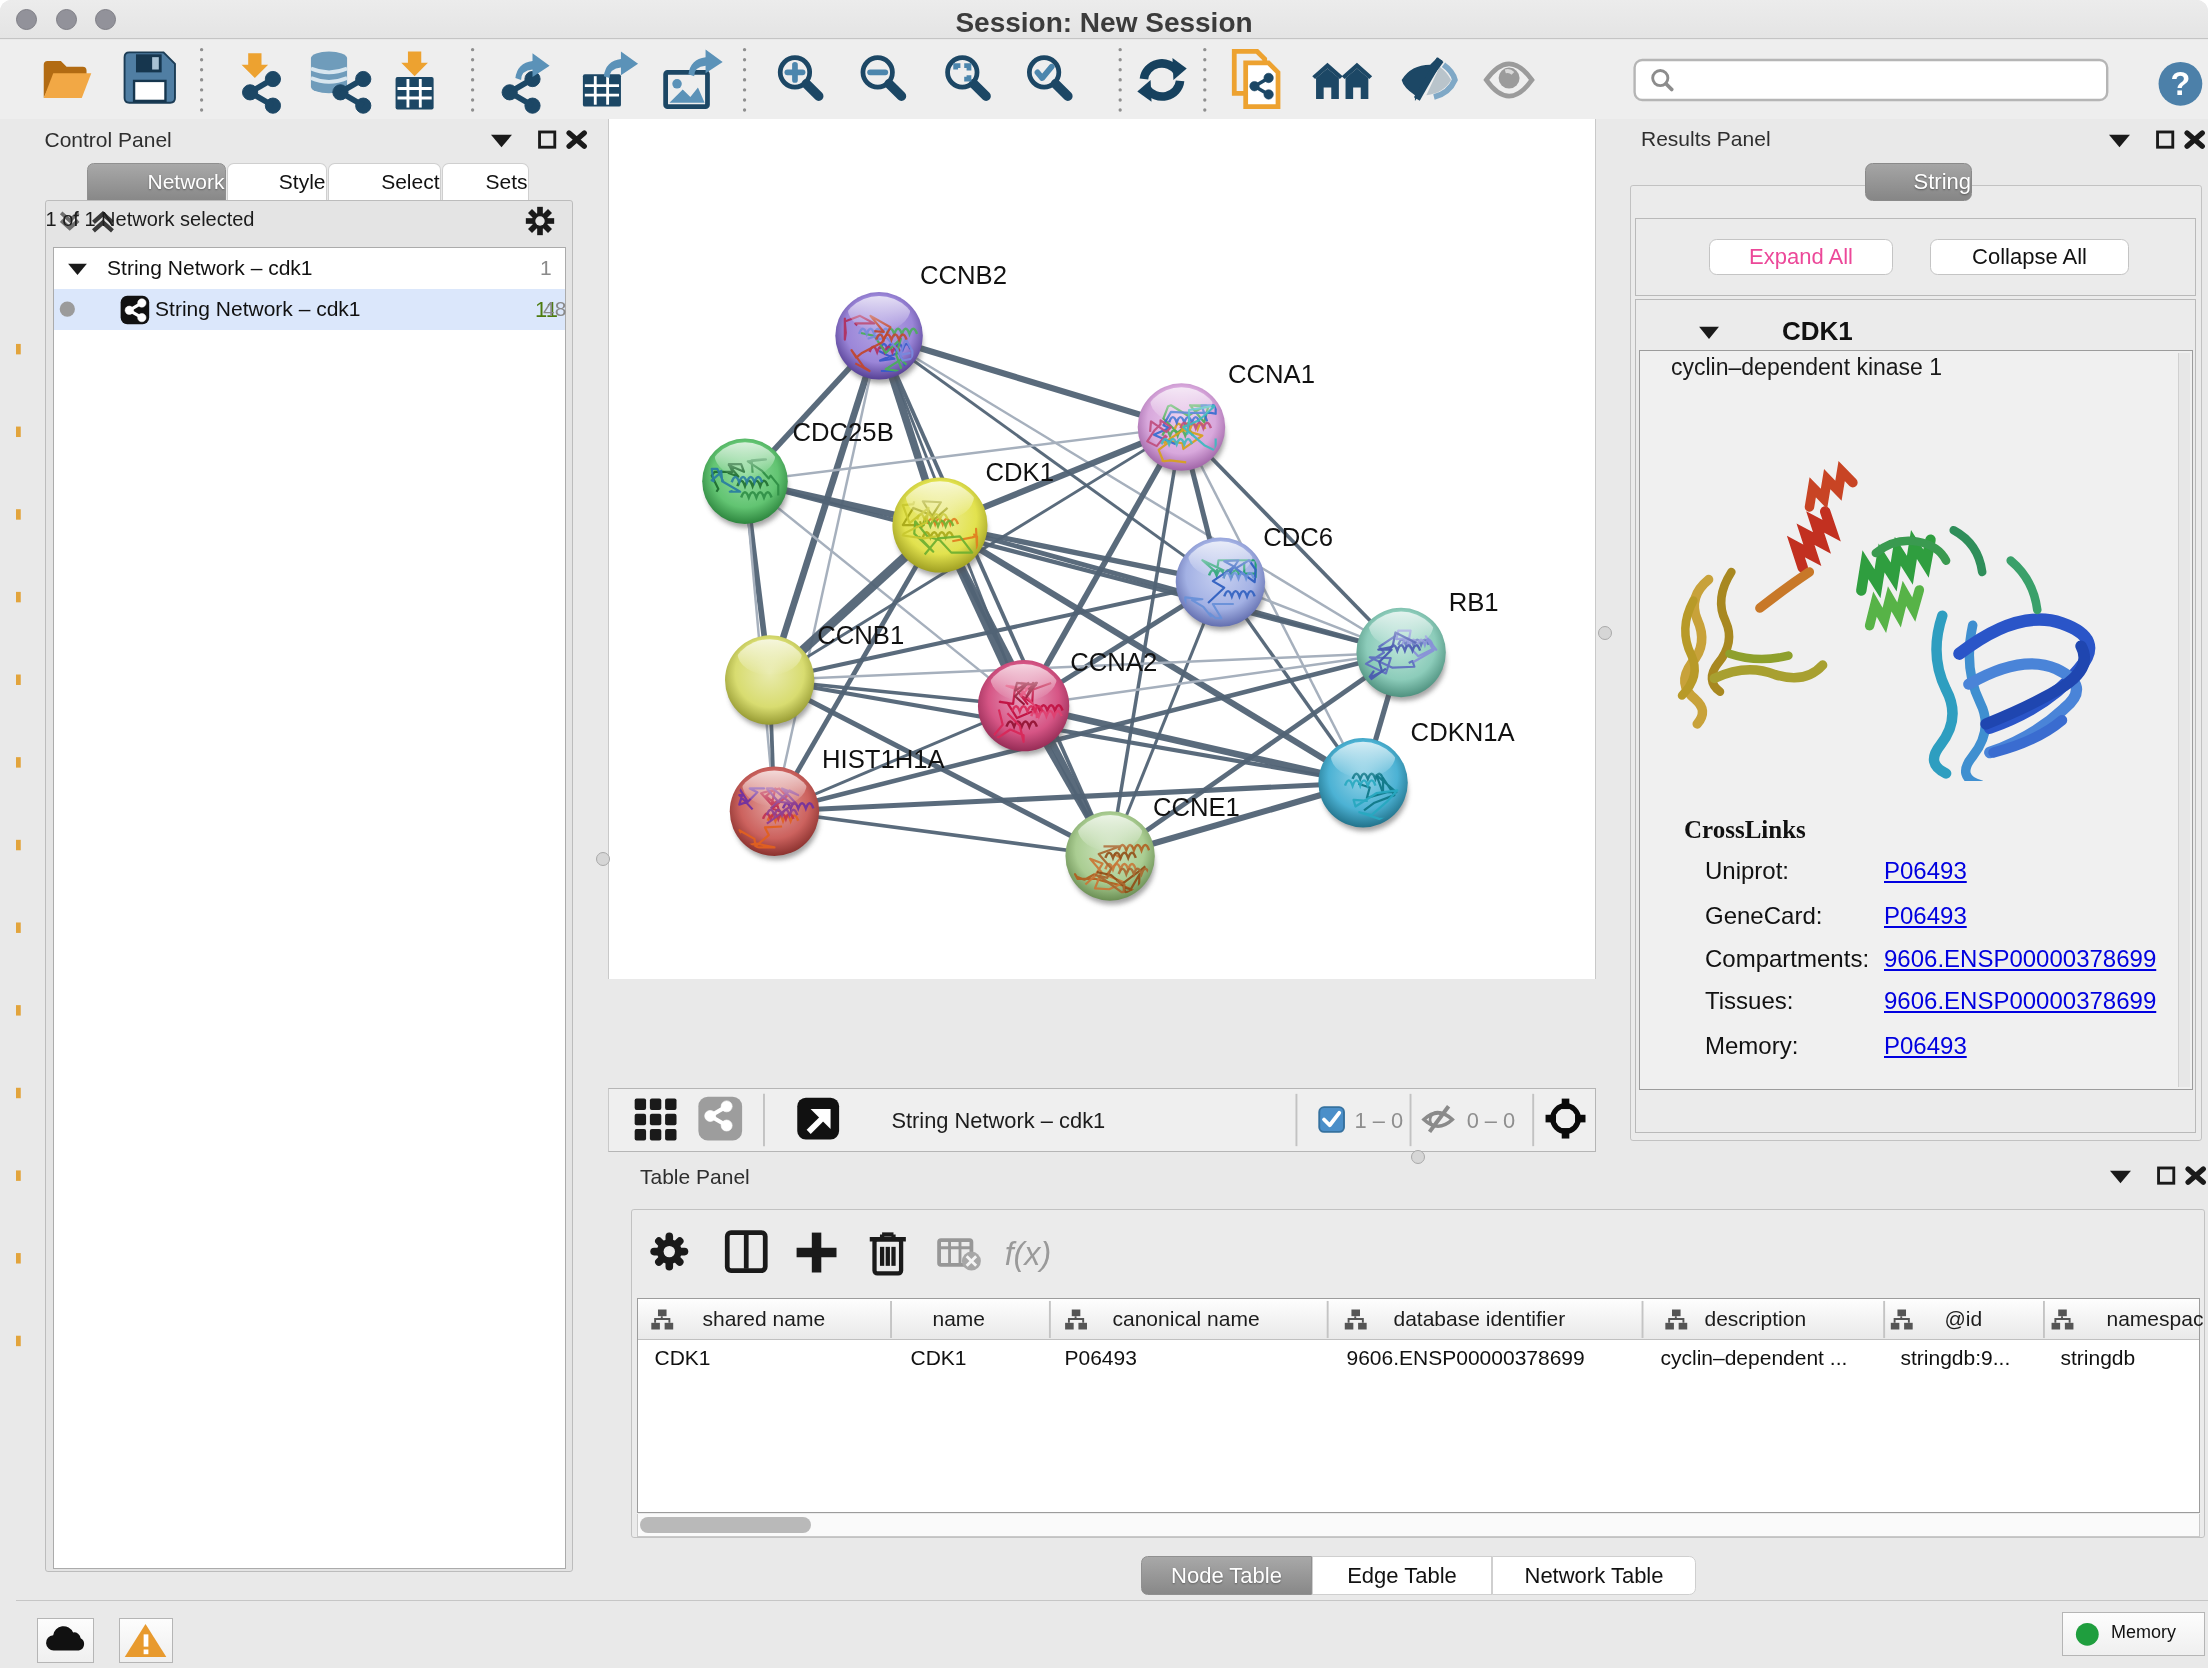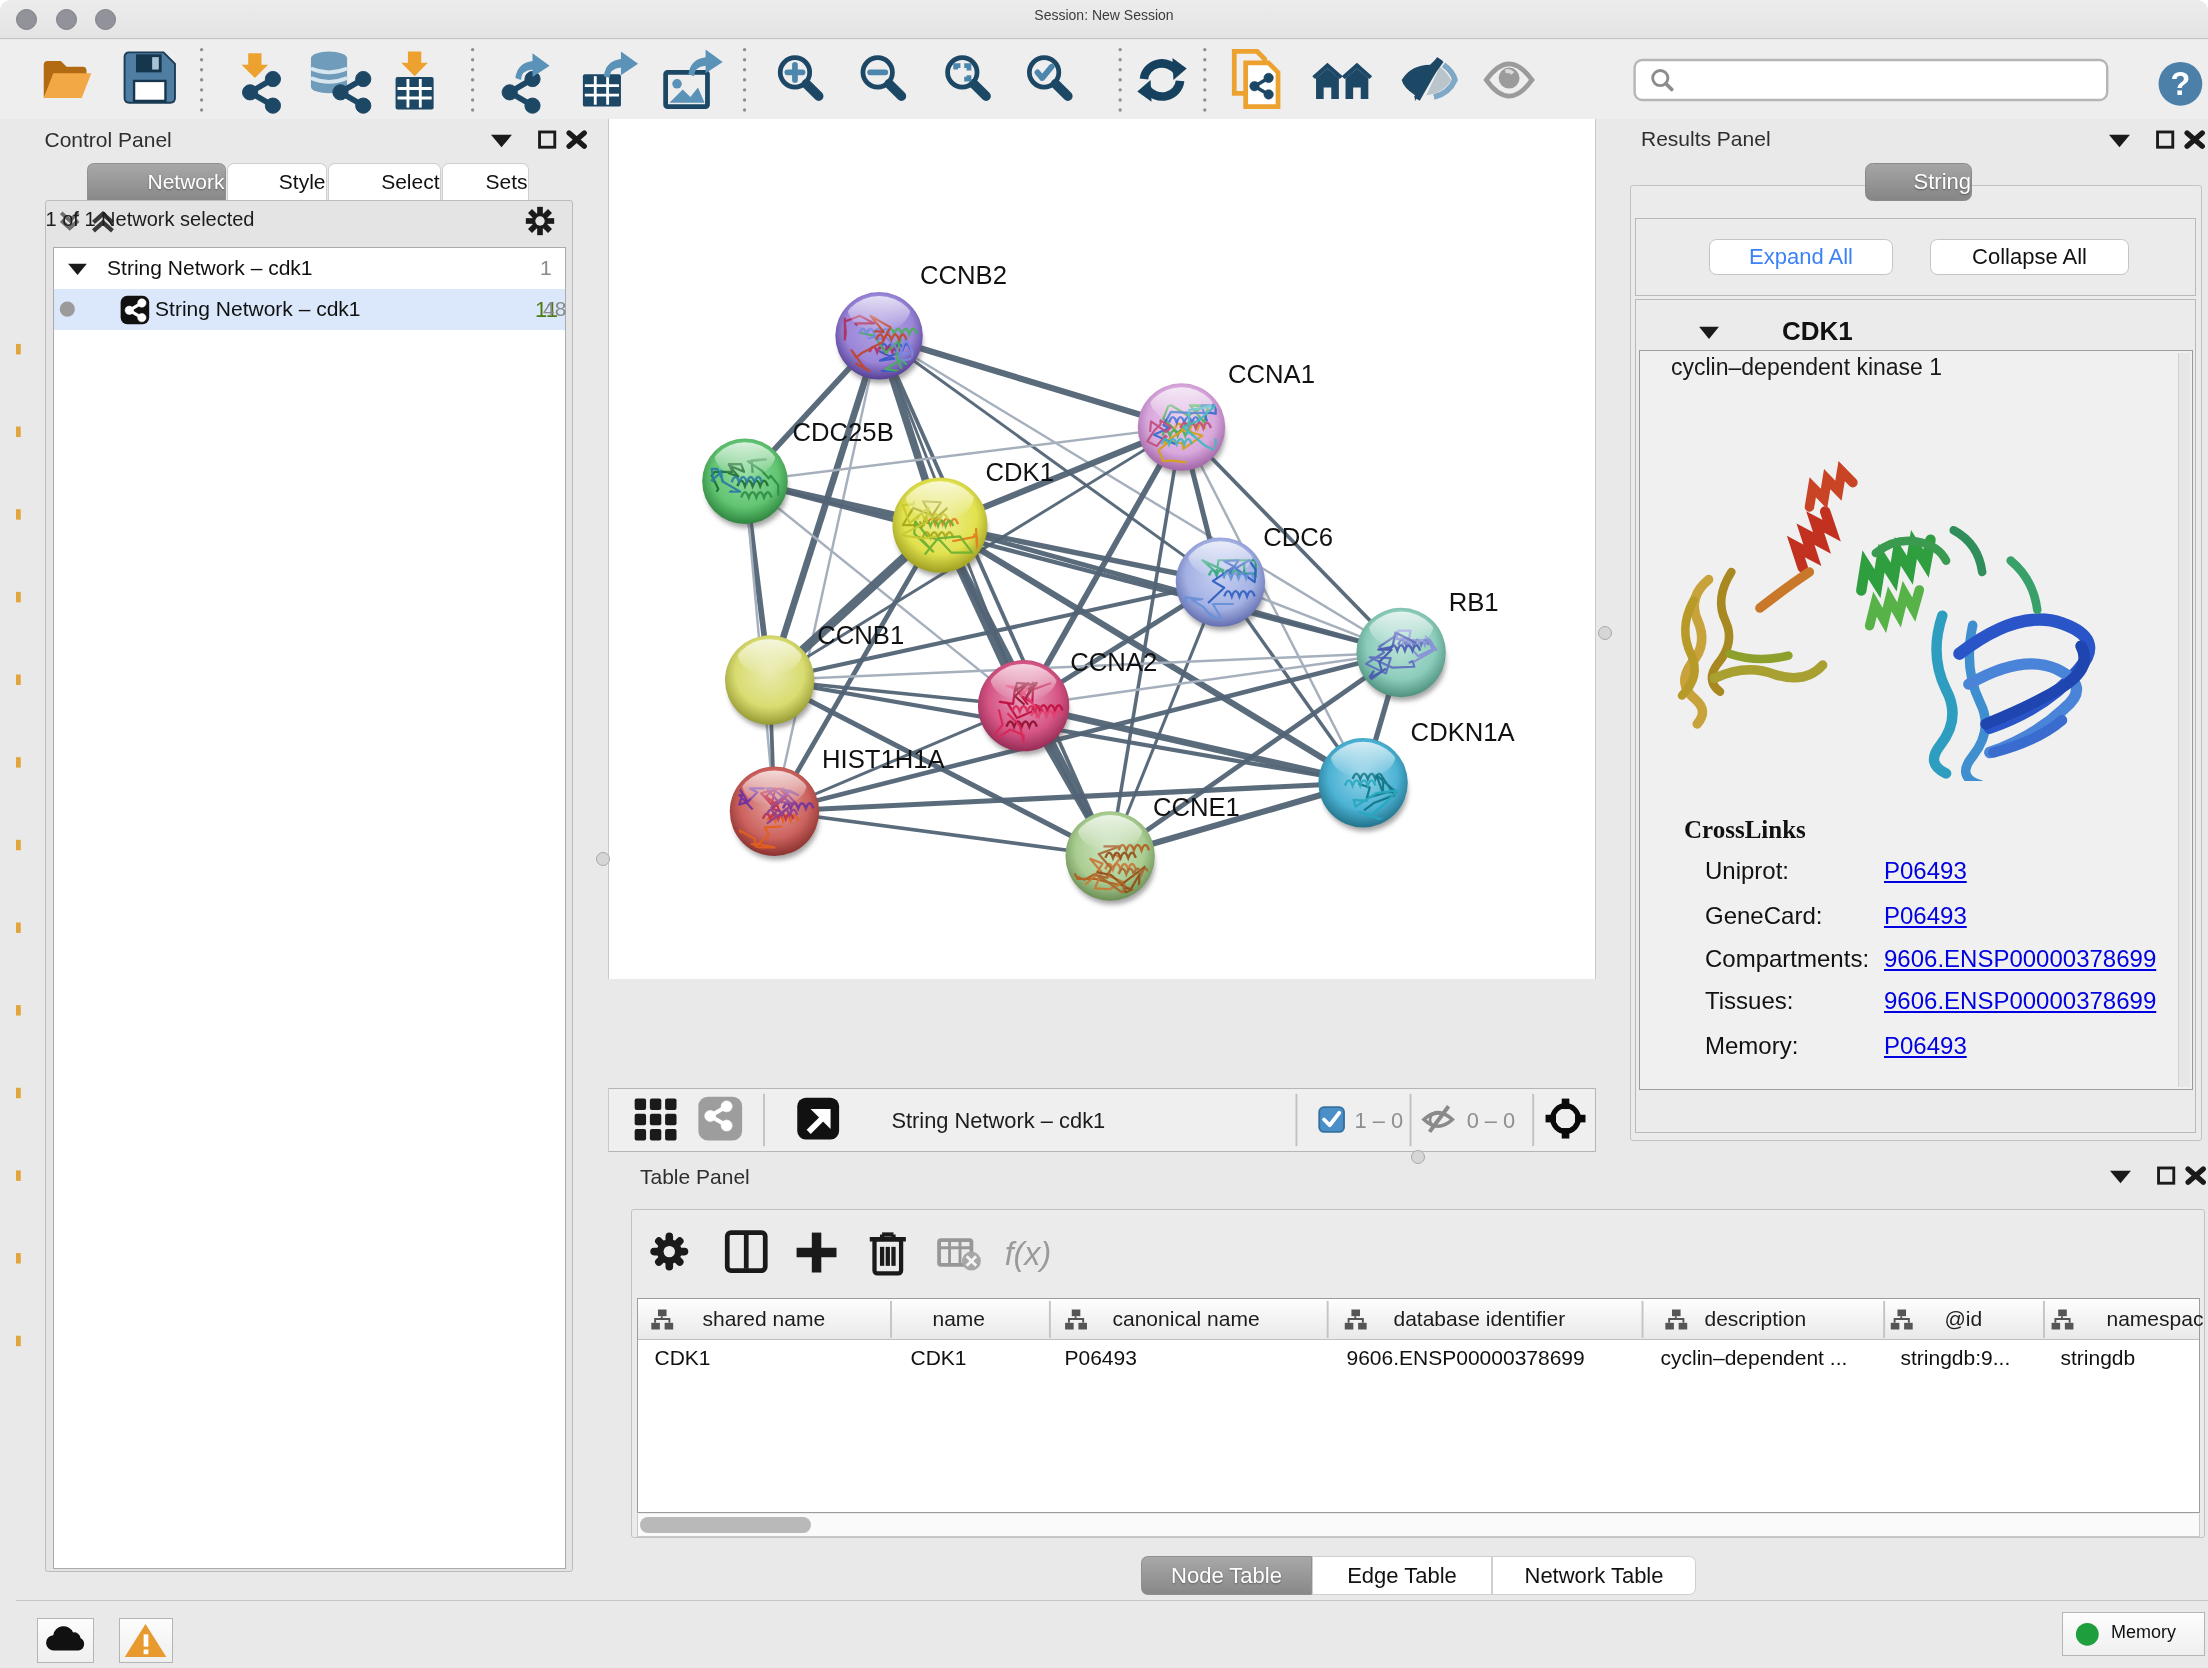--- a/index.html
+++ b/index.html
@@ -1,21 +1,21 @@
 <!DOCTYPE html>
 <html style="font-size:15px"><head>
 <meta charset="utf-8">
 <style>
   html,body{margin:0;padding:0;width:2208px;height:1668px;background:#fff;overflow:hidden;}
   *{box-sizing:border-box;font-family:"Liberation Sans",sans-serif;}
   #win{position:absolute;left:0;top:0;width:2208px;height:1668px;background:#e9e9e9;border-radius:11.4px 11.4px 0 0;overflow:hidden;}
   
   #titlebar{position:absolute;left:0;top:0;width:2208px;height:39px;background:linear-gradient(#ececec,#e4e4e4);border-bottom:1px solid #c4c4c4;border-radius:11.4px 11.4px 0 0;}
   .tl{position:absolute;top:8.6px;width:21px;height:21px;border-radius:50%;background:#92929a;border:1px solid #7e7e85;}
-  #title{position:absolute;top:6.7px;left:0;width:2208px;text-align:center;font-size:14px;font-weight:normal;color:#3c3c3c;}
+  #title{position:absolute;top:6.7px;left:0;width:2208px;text-align:center;font-size:28px;font-weight:bold;color:#3c3c3c;}
   
   #toolbar{position:absolute;left:0;top:40px;width:2208px;height:79px;background:#eeeeee;}
   
   #main{position:absolute;left:16px;top:119px;width:2208px;height:1549px;background:#e9e9e9;}
   .grip{position:absolute;width:14.3px;height:14.3px;border-radius:50%;background:#d6d6d6;border:1px solid #a9a9a9;}
   
   #cp-title,#rp-title,#tp-title{font-size:21px;color:#2e2e2e;}
   .tab{position:absolute;top:44px;height:38px;background:#fff;border:1px solid #cfcfcf;border-bottom:none;border-radius:6.7px 6.7px 0 0;font-size:21px;color:#111;text-align:right;line-height:36px;}
   .tabsel{background:linear-gradient(#a8a8a8,#888);color:#fff;border:1px solid #909090;text-shadow:0 1px 1.9px rgba(0,0,0,.35);}
   #cp-box{position:absolute;left:19px;top:81px;width:528px;height:1372px;background:#e4e4e4;border:1px solid #bcbcbc;border-radius:2.9px;}
@@ -671,21 +671,21 @@
     <div id="results">
       <div id="rp-title" style="position:absolute;left:45px;top:7.6px;">Results Panel</div>
       <svg width="99" height="25" style="position:absolute;left:513px;top:9.5px;" viewBox="0 0 104 26">
           <path d="M0,6 L22,6 L11,19 Z" fill="#1a1a1a"></path>
           <rect x="51" y="3" width="16" height="16" fill="none" stroke="#1a1a1a" stroke-width="3"></rect>
           <path d="M82,4 L98,18 M98,4 L82,18" stroke="#1a1a1a" stroke-width="5.5" stroke-linecap="round"></path>
         </svg>
       <div style="position:absolute;left:34px;top:66px;width:572px;height:956px;background:#ebebeb;border:1px solid #c2c2c2;border-radius:2.9px;"></div>
       <div style="position:absolute;left:269px;top:44px;width:107px;height:38px;background:linear-gradient(#a5a5a5,#868686);border:1px solid #8a8a8a;border-radius:7.6px;color:#fff;font-size:22px;text-align:right;line-height:36px;text-shadow:0 1px 1.9px rgba(0,0,0,.4);">String</div>
       <div style="position:absolute;left:39px;top:99px;width:561px;height:78px;background:#ebebeb;border:1px solid #b9b9b9;"></div>
-      <div style="position:absolute;left:113px;top:120px;width:184px;height:36px;background:#fff;border:1px solid #c4c4c4;border-radius:7.6px;font-size:22px;text-align:center;line-height:34px;color:#3b82f6;">Expand All</div>
+      <div style="position:absolute;left:113px;top:120px;width:184px;height:36px;background:#fff;border:1px solid #c4c4c4;border-radius:7.6px;font-size:22px;text-align:center;line-height:34px;color:#ec4899;">Expand All</div>
       <div style="position:absolute;left:334px;top:120px;width:199px;height:36px;background:#fff;border:1px solid #c4c4c4;border-radius:7.6px;font-size:22px;text-align:center;line-height:34px;color:#111;">Collapse All</div>
       <div style="position:absolute;left:39px;top:180px;width:561px;height:834px;background:#ebebeb;border:1px solid #b9b9b9;"></div>
       <svg width="23" height="17" style="position:absolute;left:102px;top:205px;" viewBox="0 0 24 18">
           <path d="M1,3 L22,3 L11.5,16 Z" fill="#1a1a1a"></path>
         </svg>
       <div style="position:absolute;left:186px;top:197px;width:152px;font-size:26px;font-weight:bold;color:#111;">CDK1</div>
       <div style="position:absolute;left:43px;top:231px;width:554px;height:740px;background:#f0f0f0;border:1px solid #9c9c9c;"></div>
       <div style="position:absolute;left:75px;top:235px;font-size:23px;color:#1a1a1a;">cyclin–dependent kinase 1</div>
       <svg width="438" height="342" style="position:absolute;left:76px;top:320px;" viewBox="0 0 460 360">
         <g fill="none" stroke-linecap="round">

